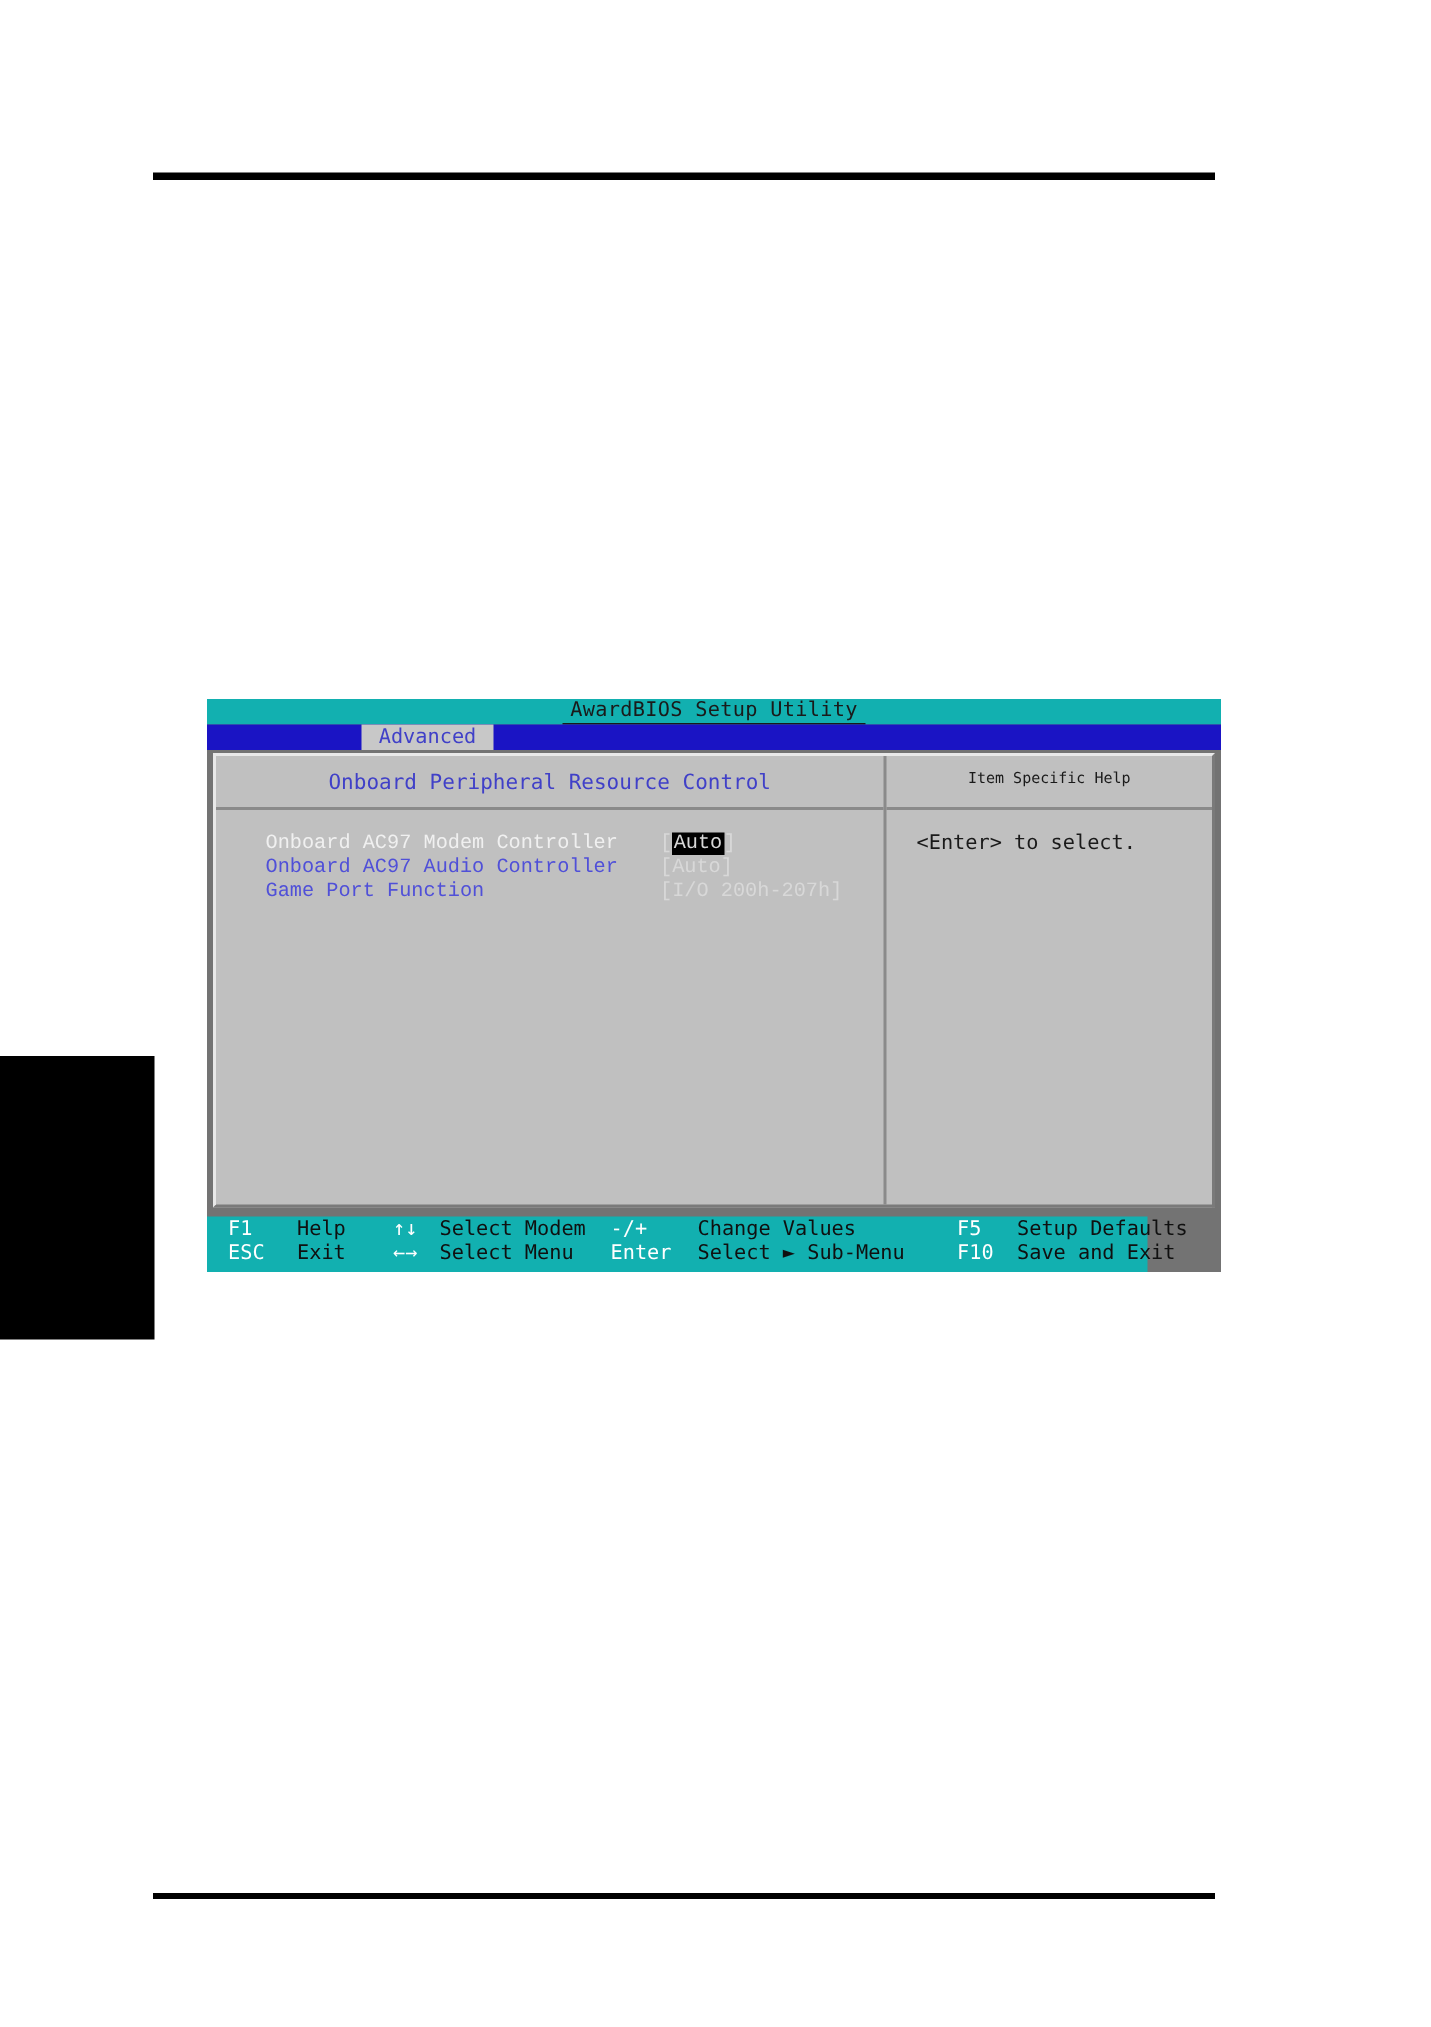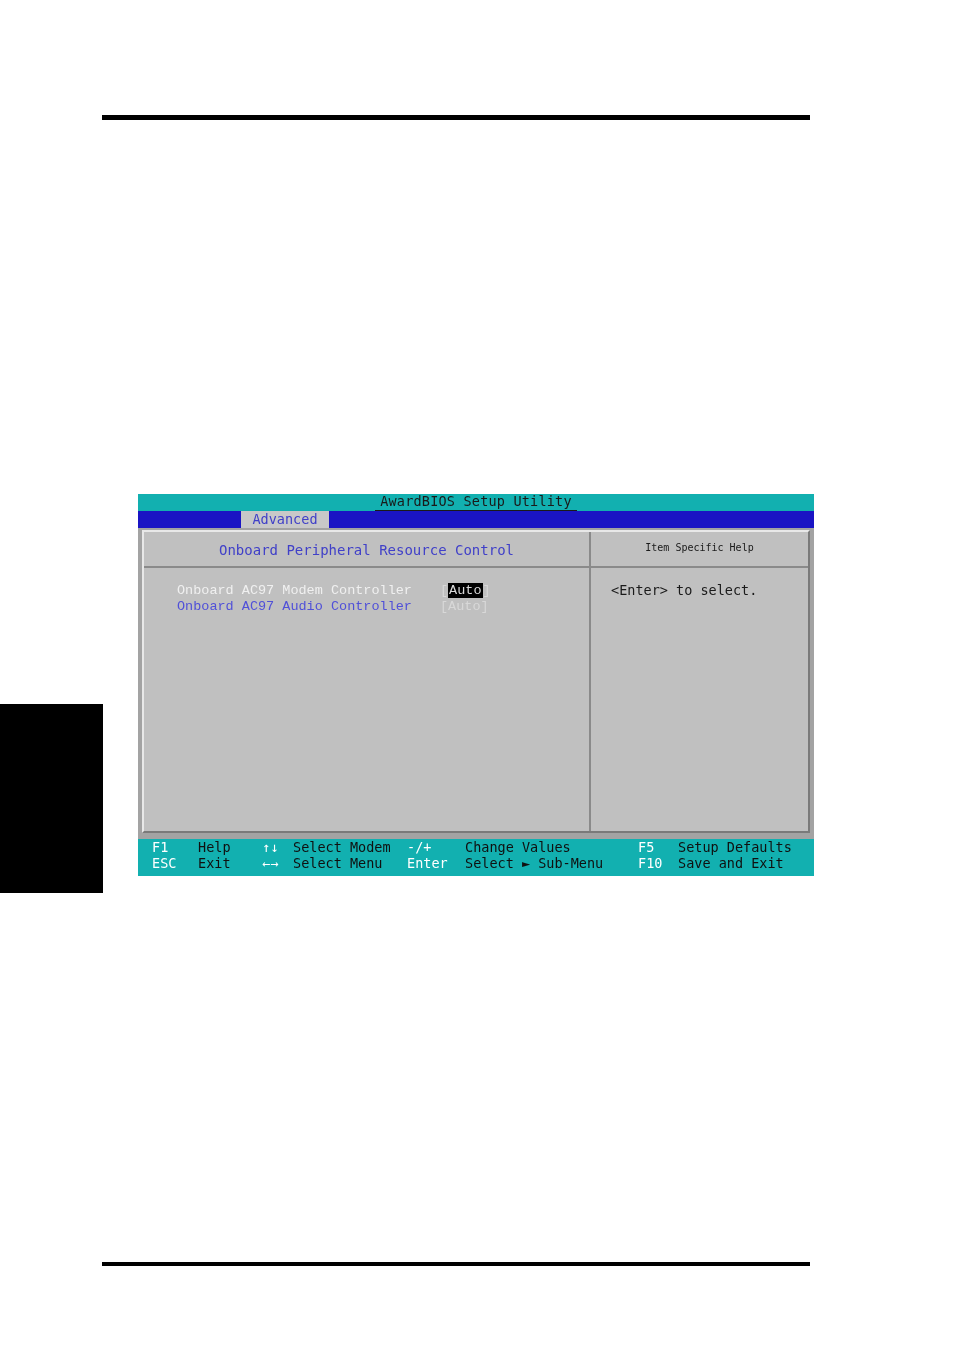--- a/index.html
+++ b/index.html
@@ -33,24 +33,24 @@
     top: 704px;
     width: 103px;
     height: 189px;
     background: #000000;
   }
 
   
   #bios-window {
     position: absolute;
     left: 138px;
-    top: 494px;
+    top: 466px;
     width: 676px;
     height: 382px;
-    background: #a3a3a3;
+    background: #737373;
     font-size: 13.5px;
     line-height: 1;
   }
 
   
   #bios-titlebar {
     position: absolute;
     left: 0; top: 0;
     width: 676px;
     height: 17px;
@@ -206,23 +206,24 @@
     color: #1a1a1a;
     font-size: 13.5px;
     white-space: pre;
   }
 
   
   #bios-footer {
     position: absolute;
     left: 0;
     top: 345px;
-    width: 676px;
+    width: 587px;
     height: 37px;
     background: #12b0b0;
+    padding-left: 40px;
   }
   .footer-row {
     position: absolute;
     left: 0;
     width: 676px;
     height: 17px;
     white-space: pre;
     font-size: 13.5px;
   }
   #footer-row-1 { top: 2px; }
@@ -267,20 +268,21 @@
     <div id="header-row">
       <div id="section-title">Onboard Peripheral Resource Control</div>
       <div id="help-title">Item Specific Help</div>
       <div id="header-underline-left"></div>
       <div id="header-underline-right"></div>
     </div>
 
     <div id="settings-list">
         <div class="setting-row selected"><span class="setting-label">Onboard AC97 Modem Controller</span><span class="setting-value"><span>[</span><span class="val">Auto</span><span>]</span></span></div>
         <div class="setting-row"><span class="setting-label">Onboard AC97 Audio Controller</span><span class="setting-value"><span>[</span><span class="val">Auto</span><span>]</span></span></div>
+        <div class="setting-row"><span class="setting-label">Game Port Function</span><span class="setting-value"><span>[</span><span class="val">I/O 200h-207h</span><span>]</span></span></div>
       </div>
 
     <div id="help-text">&lt;Enter&gt; to select.</div>
   </div>
 
   <div id="bios-footer">
     <div id="footer-row-1" class="footer-row"><span class="fk c-key1">F1</span><span class="fd c-desc1">Help</span><span class="fk c-key2">↑↓</span><span class="fd c-desc2">Select Modem</span><span class="fk c-key3">-/+</span><span class="fd c-desc3">Change Values</span><span class="fk c-key4">F5</span><span class="fd c-desc4">Setup Defaults</span></div>
     <div id="footer-row-2" class="footer-row"><span class="fk c-key1">ESC</span><span class="fd c-desc1">Exit</span><span class="fk c-key2">←→</span><span class="fd c-desc2">Select Menu</span><span class="fk c-key3">Enter</span><span class="fd c-desc3">Select ► Sub-Menu</span><span class="fk c-key4">F10</span><span class="fd c-desc4">Save and Exit</span></div>
   </div>
 

